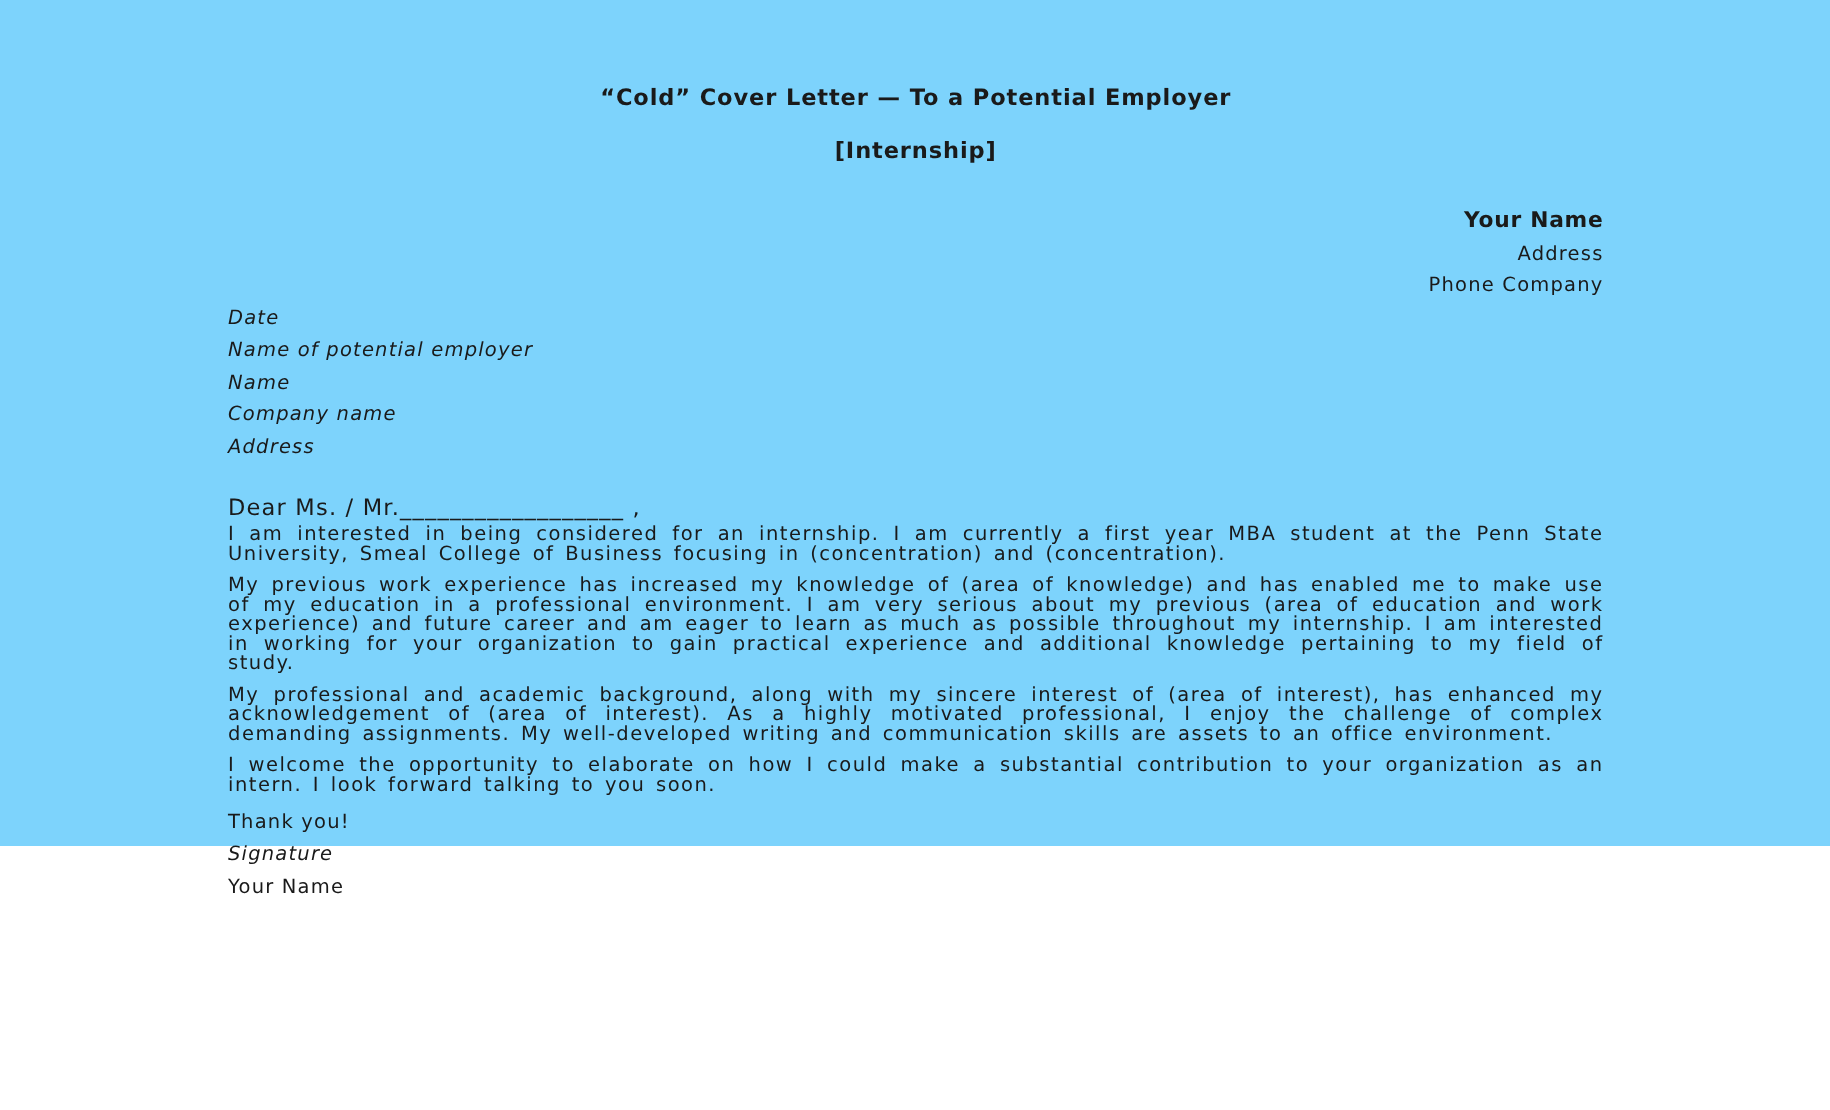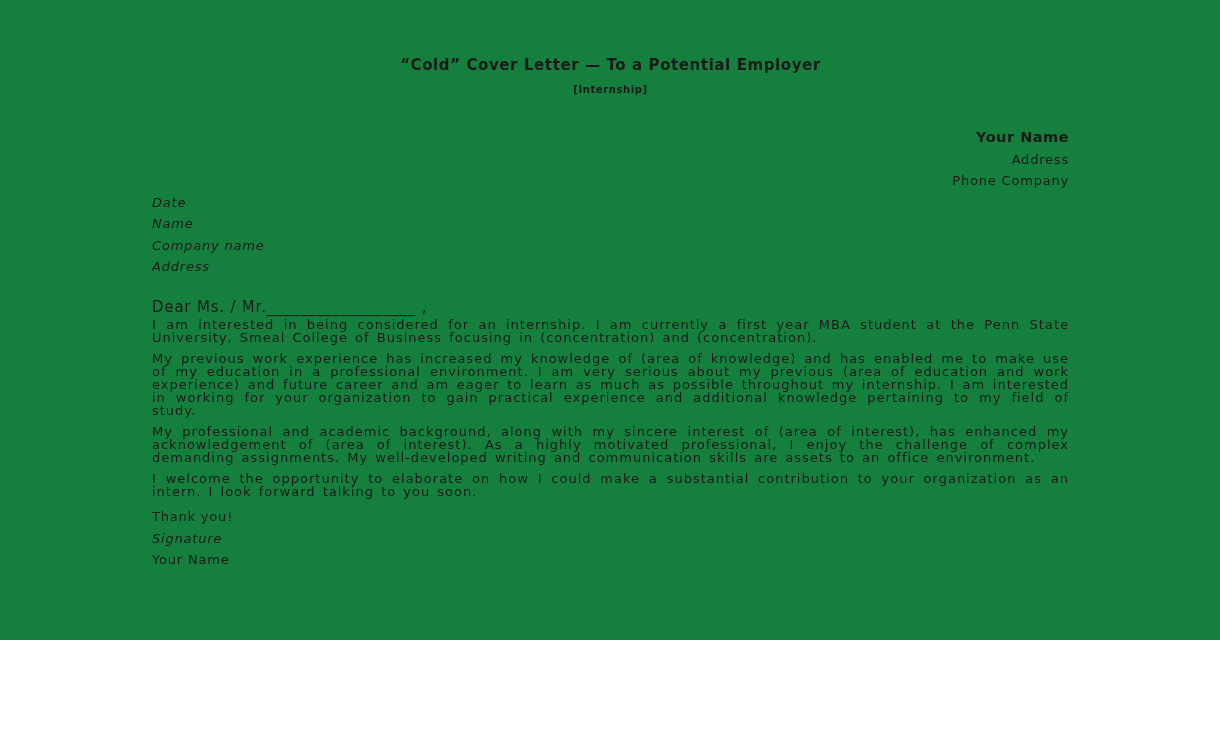--- a/index.html
+++ b/index.html
@@ -6,47 +6,47 @@
   html, body {
     width: 1220px;
     height: 740px;
     background: #ffffff;
     font-family: "DejaVu Sans", "Liberation Sans", sans-serif;
     color: #1a1a1a;
     overflow: hidden;
   }
   .page {
     width: 1220px;
-    height: 640px;
-    background: #15803d;
+    height: 564px;
+    background: #7dd3fc;
     position: relative;
   }
   .content {
     position: absolute;
     left: 152px;
     top: 0;
     width: 917px;
     height: 740px;
   }
   .title-block {
     padding-top: 57px;
     text-align: center;
   }
   .title-line1 {
     font-size: 15px;
     font-weight: bold;
     letter-spacing: 0.6px;
     line-height: 16px;
   }
   .title-line2 {
-    font-size: 10px;
+    font-size: 15px;
     font-weight: bold;
     letter-spacing: 0.6px;
     line-height: 16px;
-    margin-top: 9px;
+    margin-top: 19px;
   }
   .sender-block {
     margin-top: 29px;
     text-align: right;
   }
   .sender-name {
     font-size: 14.5px;
     font-weight: bold;
     letter-spacing: 0.5px;
     line-height: 21.5px;
@@ -102,20 +102,21 @@
     </div>
 
     <div class="sender-block">
       <div class="sender-name">Your Name</div>
       <div class="sender-line">Address</div>
       <div class="sender-line">Phone Company</div>
     </div>
 
     <div class="recipient-block">
       <div class="recipient-line">Date</div>
+      <div class="recipient-line">Name of potential employer</div>
       <div class="recipient-line">Name</div>
       <div class="recipient-line">Company name</div>
       <div class="recipient-line">Address</div>
     </div>
 
     <div class="salutation">Dear Ms. / Mr.__________________ ,</div>
 
     <p class="body-paragraph">I am interested in being considered for an internship. I am currently a first year MBA student at the Penn State University, Smeal College of Business focusing in (concentration) and (concentration).</p>
     <p class="body-paragraph">My previous work experience has increased my knowledge of (area of knowledge) and has enabled me to make use of my education in a professional environment. I am very serious about my previous (area of education and work experience) and future career and am eager to learn as much as possible throughout my internship. I am interested in working for your organization to gain practical experience and additional knowledge pertaining to my field of study.</p>
     <p class="body-paragraph">My professional and academic background, along with my sincere interest of (area of interest), has enhanced my acknowledgement of (area of interest). As a highly motivated professional, I enjoy the challenge of complex demanding assignments. My well-developed writing and communication skills are assets to an office environment.</p>

